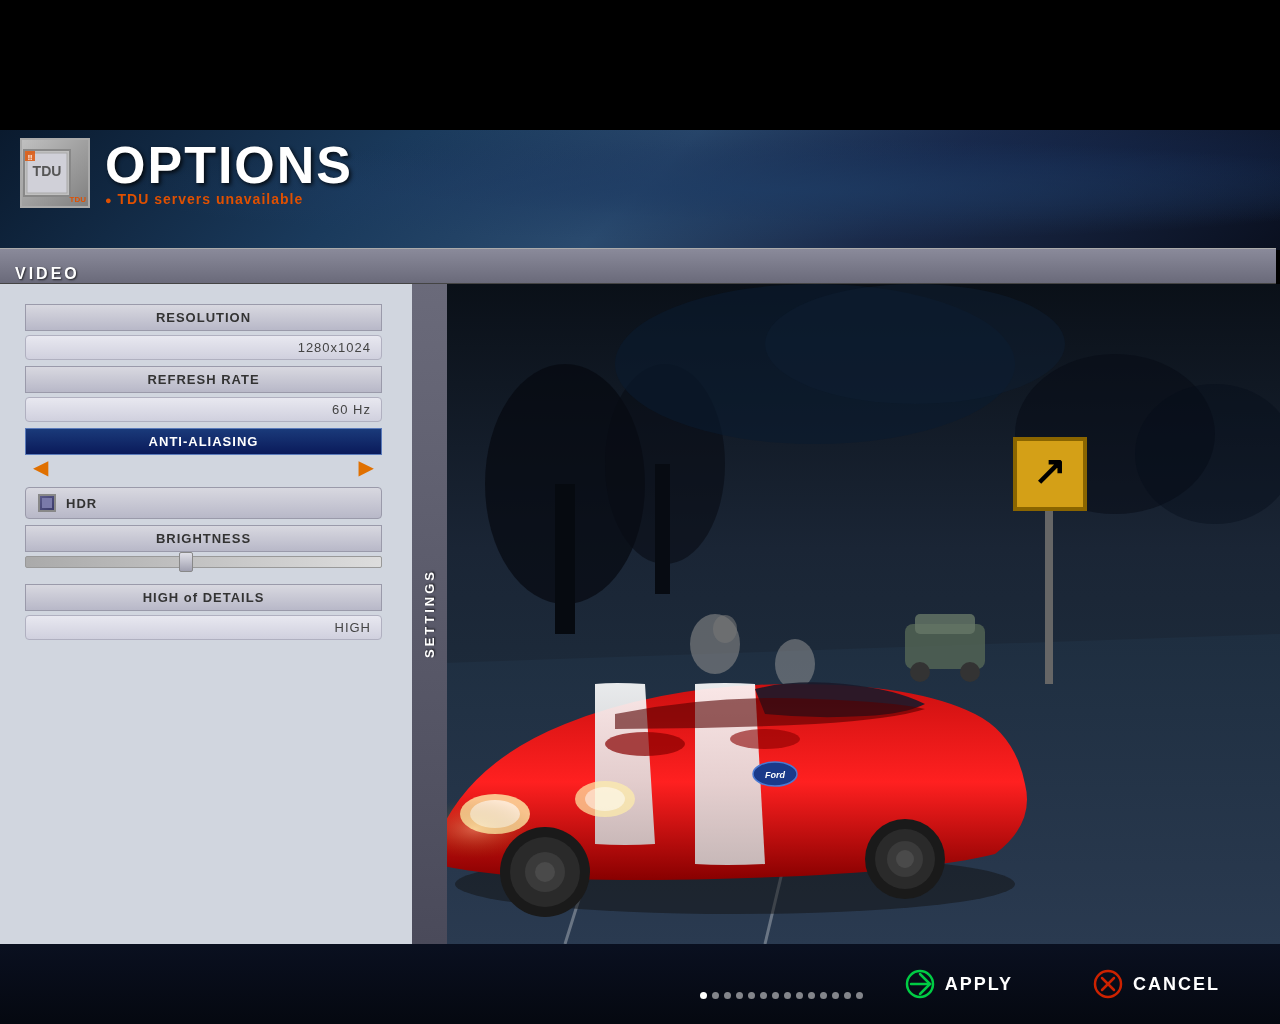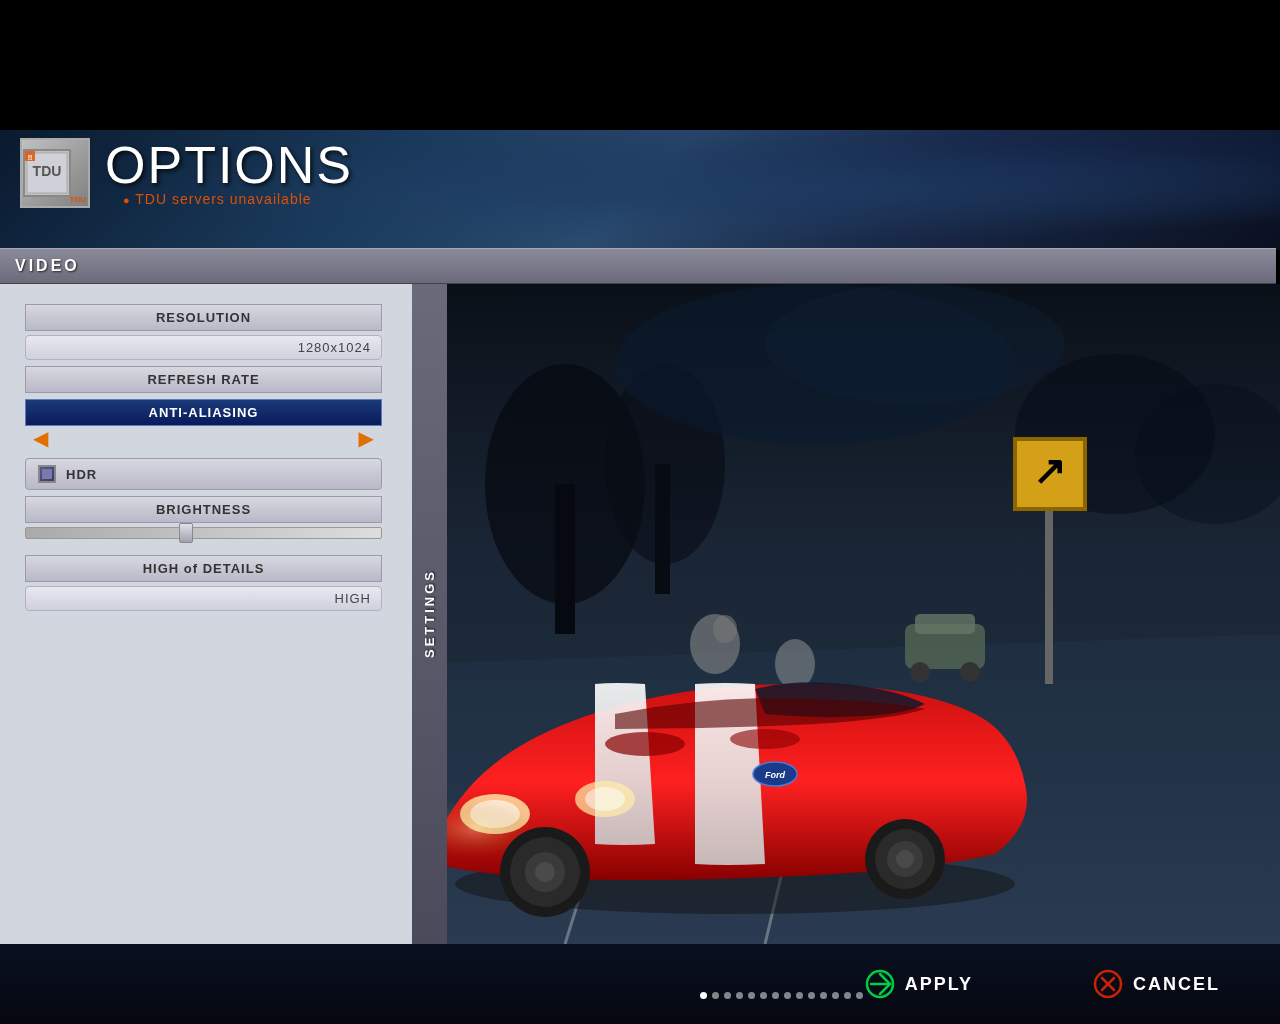--- a/index.html
+++ b/index.html
@@ -74,44 +74,43 @@
       color: #e05000;
       font-weight: bold;
     }
 
     .title-area {
       margin-left: 15px;
     }
 
     .options-title {
       font-size: 52px;
-      font-weight: normal;
+      font-weight: bold;
       color: #fff;
       letter-spacing: 2px;
       text-shadow: 2px 2px 4px rgba(0,0,0,0.8);
       line-height: 1;
     }
 
     .subtitle {
       font-size: 14px;
       color: #e05000;
-      font-weight: normal;
+      font-weight: bold;
       letter-spacing: 1px;
-      margin-left: 18px;
     }
 
     
     .tab-bar {
       position: absolute;
       top: 248px;
       left: 0; right: 4px;
       height: 36px;
       background: linear-gradient(to bottom, #8a8a9a, #6a6a7a);
       display: flex;
-      align-items: center;
+      align-items: flex-end;
       padding-left: 15px;
       z-index: 10;
       border-top: 1px solid #aaa;
       border-bottom: 1px solid #444;
     }
 
     .tab-label {
       color: #fff;
       font-size: 16px;
       font-weight: bold;
@@ -309,21 +308,21 @@
     
     .bottom-bar {
       position: absolute;
       bottom: 0; left: 0; right: 0;
       height: 80px;
       background: linear-gradient(to bottom, #0a1020, #050810);
       display: flex;
       align-items: center;
       justify-content: flex-end;
       padding-right: 60px;
-      gap: 120px;
+      gap: 80px;
       z-index: 20;
     }
 
     .bottom-btn {
       display: flex;
       align-items: center;
       gap: 10px;
       cursor: pointer;
     }
 
@@ -443,20 +442,21 @@
 
   <div class="settings-panel">
 
     <div class="control-item">
       <span class="control-label">RESOLUTION</span>
       <span class="control-value">1280x1024</span>
     </div>
 
     <div class="control-item">
       <span class="control-label">REFRESH RATE</span>
+      <span class="control-value">60 Hz</span>
     </div>
 
     <div class="control-item">
       <span class="control-label control-active">ANTI-ALIASING</span>
       <div class="arrow-selector">
         <span class="arrow-btn">◀</span>
         <span class="arrow-btn">▶</span>
       </div>
     </div>
 

